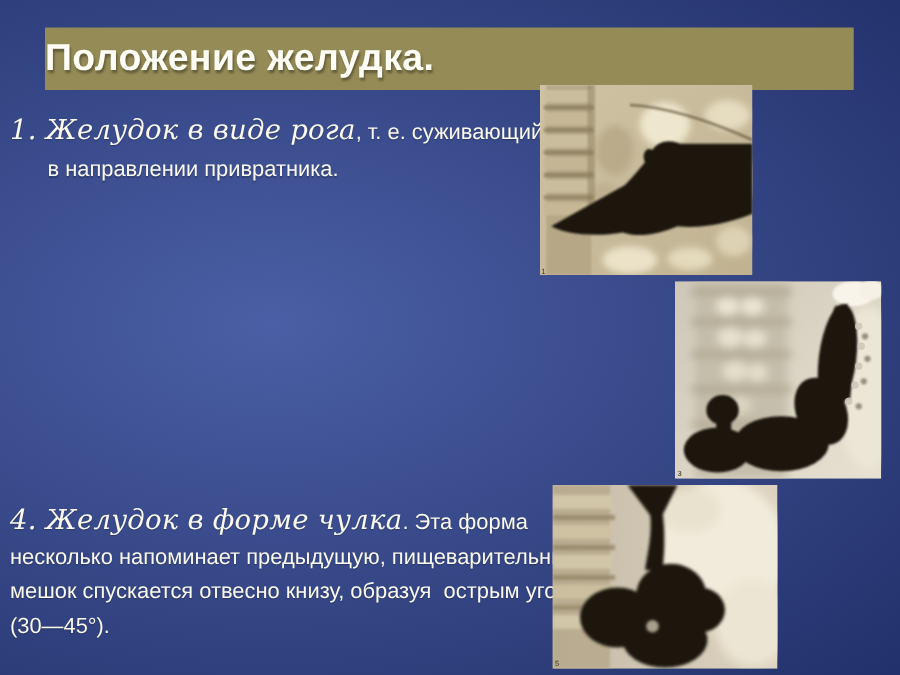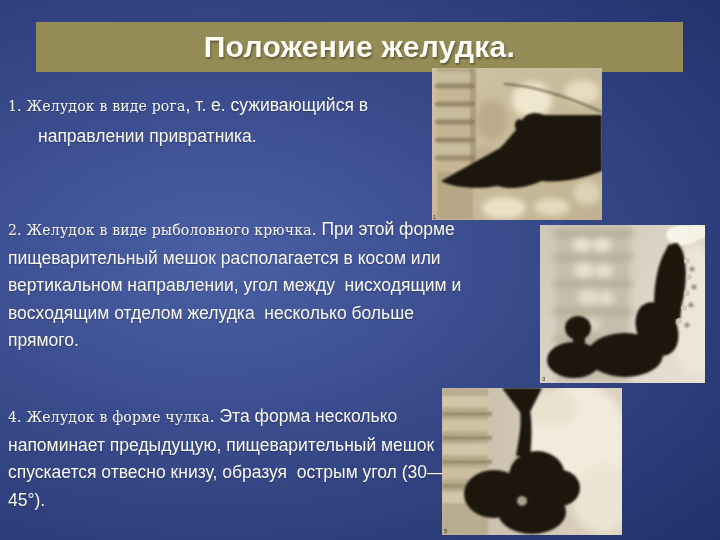--- a/index.html
+++ b/index.html
@@ -5,34 +5,34 @@
   html,body { margin:0; padding:0; background:#000; }
   .slide {
     position:relative; width:720px; height:540px; overflow:hidden;
     background: radial-gradient(120% 95% at 30% 48%,
       var(--bg-light,#4a5fa5) 0%, var(--bg-mid,#31417f) 52%, var(--bg-dark,#17255c) 100%);
     font-family:"Liberation Sans", sans-serif;
   }
   .title-bar {
     position:absolute; left:36px; top:22px; width:647px; height:50px;
     background:var(--title-bar,#948B56);
-    display:flex; align-items:center; justify-content:center;
+    display:flex; align-items:center; justify-content:flex-start;
   }
   .title-text {
     font-size:30px; font-weight:bold; color:var(--title-text,#fffef6);
     letter-spacing:.3px; text-shadow:1px 2px 2px rgba(0,0,0,.35);
     white-space:nowrap;
   }
   .para {
     position:absolute; margin:0; color:var(--body-text,#fbf8ee);
     font-size:17.5px; text-shadow:0 1px 1px rgba(0,0,0,.25);
   }
   .para .lead {
-    font-family:"DejaVu Serif", serif;
-    font-size:14px; letter-spacing:.2px;
+    font-style:italic; font-family:"DejaVu Serif", serif;
+    font-size:22px; letter-spacing:.2px;
   }
   .para .bodytxt { white-space:pre-wrap; }
   #p1 { left:8px;  top:90px;  width:420px; line-height:30px; padding-left:30px; text-indent:-30px; }
   #p2 { left:8px;  top:216px; width:458px; line-height:27.5px; }
   #p3 { left:8px;  top:403px; width:460px; line-height:27.5px; }
   .fig { position:absolute; }
   #fig1 { left:432px; top:68px;  width:170px; height:152px; }
   #fig2 { left:540px; top:225px; width:165px; height:158px; }
   #fig3 { left:442px; top:388px; width:180px; height:147px; }
   .fig svg { display:block; width:100%; height:100%; }
@@ -41,21 +41,20 @@
 <body>
 
 <div class="slide">
 
   <div class="title-bar">
     <span class="title-text">Положение желудка.</span>
   </div>
 
   <p class="para" id="p1"><span class="lead">1. Желудок в виде рога</span><span class="bodytxt">, т. е. суживающийся в направлении привратника.</span></p>
 
-  <p class="para" id="p2"><span class="lead">2. Желудок в виде рыболовного крючка</span><span class="bodytxt">. При этой форме пищеварительный мешок располагается в косом или вертикальном направлении, угол между  нисходящим и восходящим отделом желудка  несколько больше прямого.</span></p>
 
   <p class="para" id="p3"><span class="lead">4. Желудок в форме чулка</span><span class="bodytxt">. Эта форма несколько напоминает предыдущую, пищеварительный мешок спускается отвесно книзу, образуя  острым угол (30—45°).</span></p>
 
   <div class="fig" id="fig1">
     <svg viewBox="0 0 170 152">
       <defs>
         <filter id="f1a" x="-30%" y="-30%" width="160%" height="160%">
             <feGaussianBlur stdDeviation="3"></feGaussianBlur>
           </filter>
         <filter id="f1b" x="-30%" y="-30%" width="160%" height="160%">

